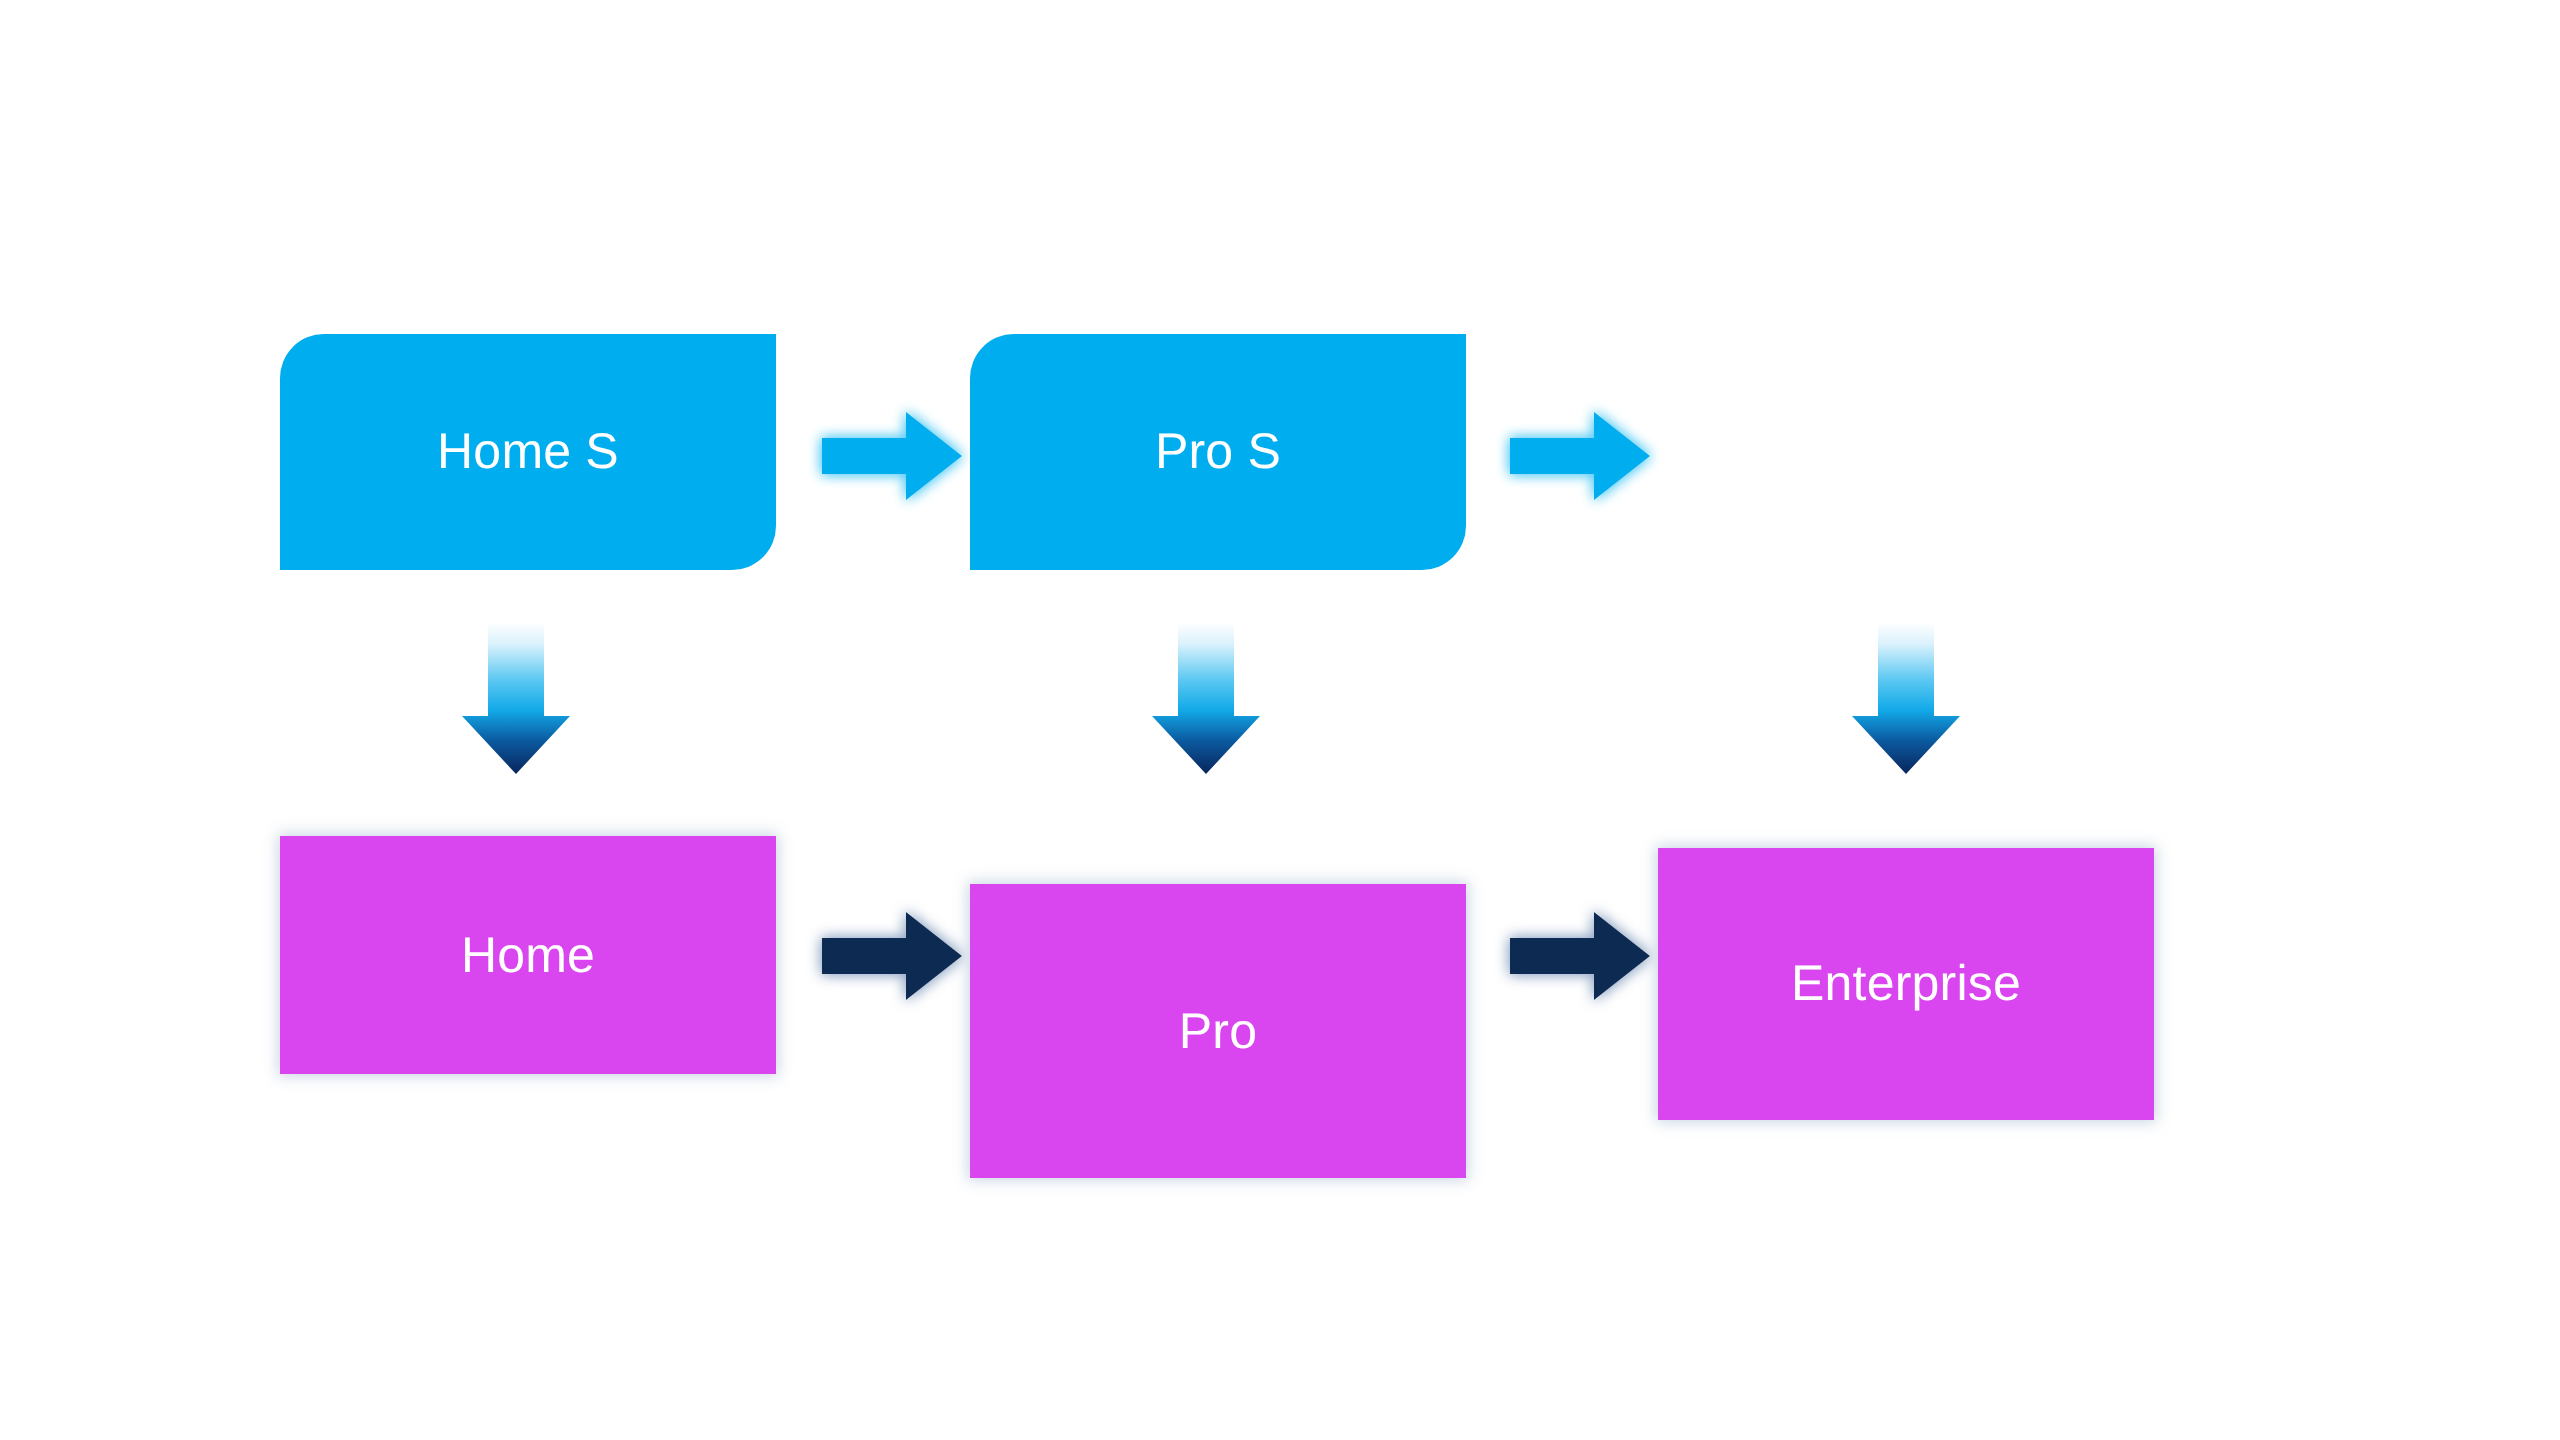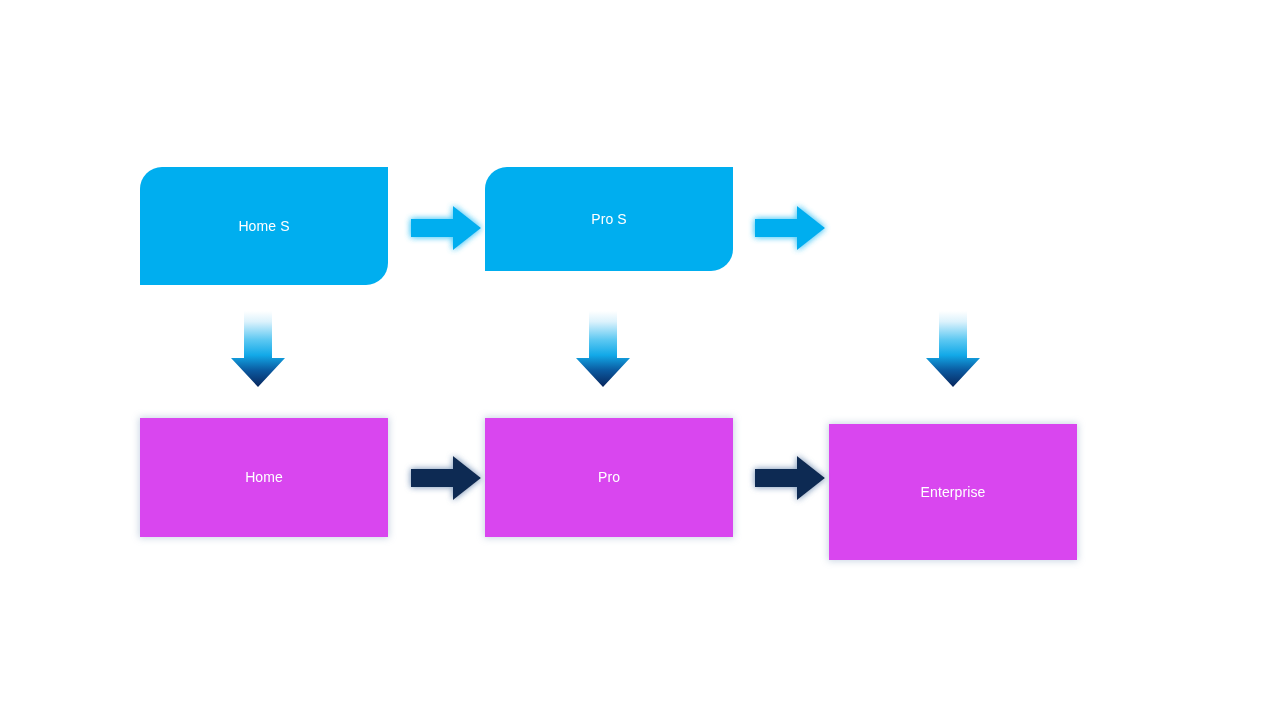--- a/index.html
+++ b/index.html
@@ -27,21 +27,21 @@
     position: absolute;
     display: flex;
     align-items: center;
     justify-content: center;
     box-sizing: border-box;
   }
 
   .node .node-label {
     color: #ffffff;
     font-family: "Liberation Sans", sans-serif;
-    font-size: 14px;
+    font-size: 25px;
     font-weight: 400;
     letter-spacing: 0.1px;
     line-height: 1.2;
     white-space: nowrap;
     text-align: center;
   }
 
   
   .node-top {
     background: #00AEEF;
@@ -66,30 +66,30 @@
 </style>
 </head>
 <body>
 
 <div id="canvas">
 
   <div class="node node-top" style="left:140px; top:167px; width:248px; height:118px;">
     <span class="node-label">Home S</span>
   </div>
 
-  <div class="node node-top" style="left:485px; top:167px; width:248px; height:104px;">
+  <div class="node node-top" style="left:485px; top:167px; width:248px; height:118px;">
     <span class="node-label">Pro S</span>
   </div>
 
 
   <div class="node node-bottom" style="left:140px; top:418px; width:248px; height:119px;">
     <span class="node-label">Home</span>
   </div>
 
-  <div class="node node-bottom" style="left:485px; top:418px; width:248px; height:119px;">
+  <div class="node node-bottom" style="left:485px; top:442px; width:248px; height:147px;">
     <span class="node-label">Pro</span>
   </div>
 
   <div class="node node-bottom" style="left:829px; top:424px; width:248px; height:136px;">
     <span class="node-label">Enterprise</span>
   </div>
 
   <svg width="0" height="0" style="position:absolute;left:0;top:0;" aria-hidden="true">
     <defs>
       <linearGradient id="downGrad" x1="0" y1="0" x2="0" y2="1">

